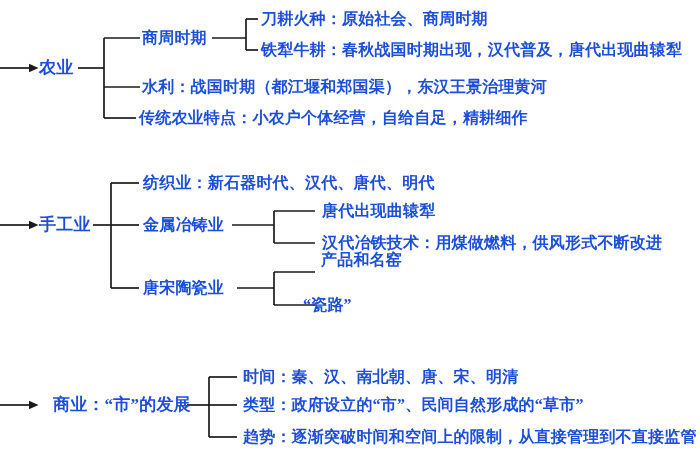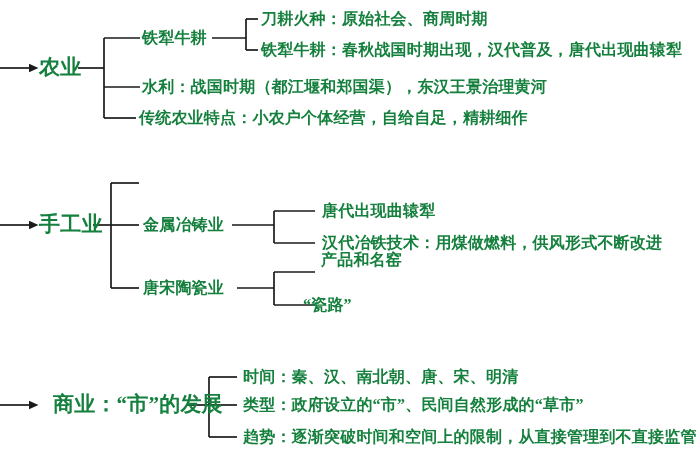--- a/index.html
+++ b/index.html
@@ -10,25 +10,25 @@
     overflow:hidden;
     font-family:"Liberation Serif","DejaVu Serif",serif;
   }
   .canvas svg{position:absolute;left:0;top:0;}
   .lbl{
     position:absolute;
     transform:translateY(-52%);
     white-space:nowrap;
     font-weight:700;
     font-size:16px;
-    color:#15803d;
+    color:#1d4ed8;
     letter-spacing:0.2px;
     line-height:1;
   }
-  .root{font-size:21px;}
+  .root{font-size:17px;}
 </style>
 </head>
 <body>
 
 <div class="canvas">
 
   <svg width="700" height="470" viewBox="0 0 700 470">
     <g stroke="#1a1a1a" stroke-width="1.7" fill="none">
 
       <path d="M0,68 H30"></path>
@@ -65,27 +65,28 @@
       <path d="M209,437 H237"></path>
     </g>
     <g fill="#1a1a1a" stroke="none">
       <path d="M29,63.7 L38.5,68 L29,72.3 Z"></path>
       <path d="M29,220.7 L38.5,225 L29,229.3 Z"></path>
       <path d="M29,400.7 L38.5,405 L29,409.3 Z"></path>
     </g>
   </svg>
 
   <div class="lbl root" style="left:39px;top:68px">农业</div>
-  <div class="lbl" style="left:142px;top:38px">铁犁牛耕</div>
+  <div class="lbl" style="left:142px;top:38px">商周时期</div>
   <div class="lbl" style="left:261px;top:19px">刀耕火种：原始社会、商周时期</div>
   <div class="lbl" style="left:261px;top:50px">铁犁牛耕：春秋战国时期出现，汉代普及，唐代出现曲辕犁</div>
   <div class="lbl" style="left:142px;top:87px">水利：战国时期（都江堰和郑国渠），东汉王景治理黄河</div>
   <div class="lbl" style="left:139px;top:118px">传统农业特点：小农户个体经营，自给自足，精耕细作</div>
 
   <div class="lbl root" style="left:39px;top:225px">手工业</div>
+  <div class="lbl" style="left:143px;top:183px">纺织业：新石器时代、汉代、唐代、明代</div>
   <div class="lbl" style="left:143px;top:225px">金属冶铸业</div>
   <div class="lbl" style="left:322px;top:211px">唐代出现曲辕犁</div>
   <div class="lbl" style="left:322px;top:243px">汉代冶铁技术：用煤做燃料，供风形式不断改进</div>
   <div class="lbl" style="left:143px;top:288px">唐宋陶瓷业</div>
   <div class="lbl" style="left:321px;top:260px">产品和名窑</div>
   <div class="lbl" style="left:303px;top:305px">“瓷路”</div>
 
   <div class="lbl root" style="left:53px;top:405px">商业：“市”的发展</div>
   <div class="lbl" style="left:243px;top:377px">时间：秦、汉、南北朝、唐、宋、明清</div>
   <div class="lbl" style="left:243px;top:405px">类型：政府设立的“市”、民间自然形成的“草市”</div>

